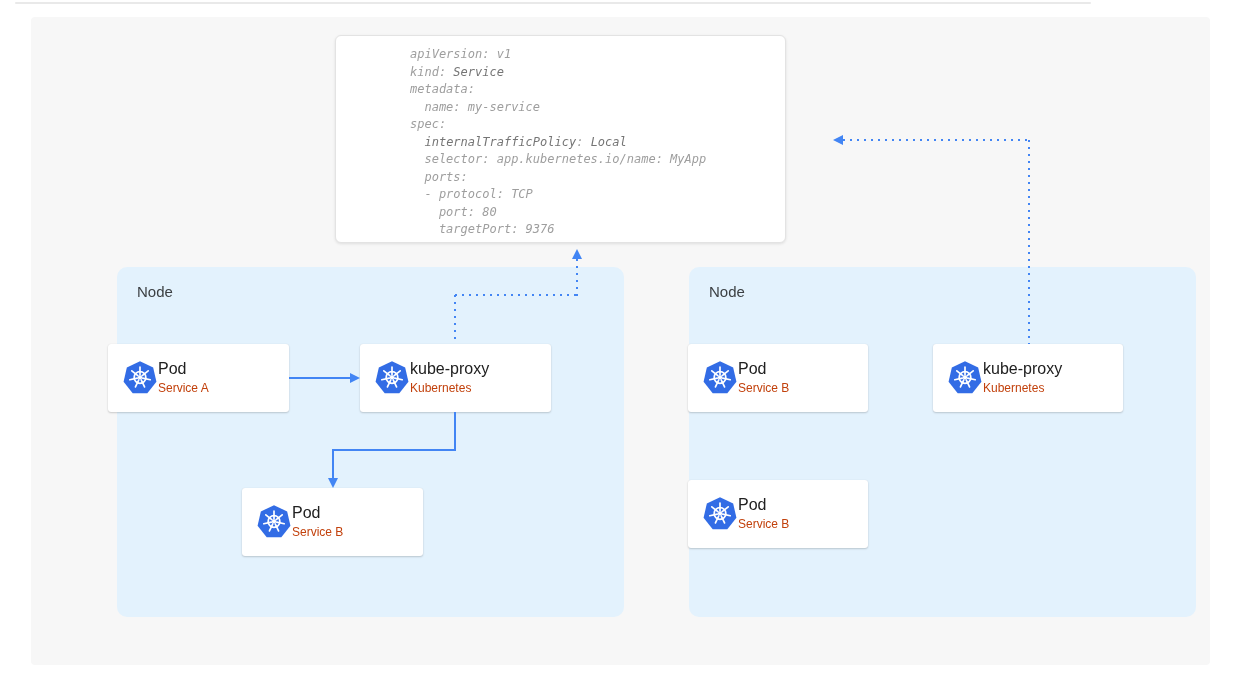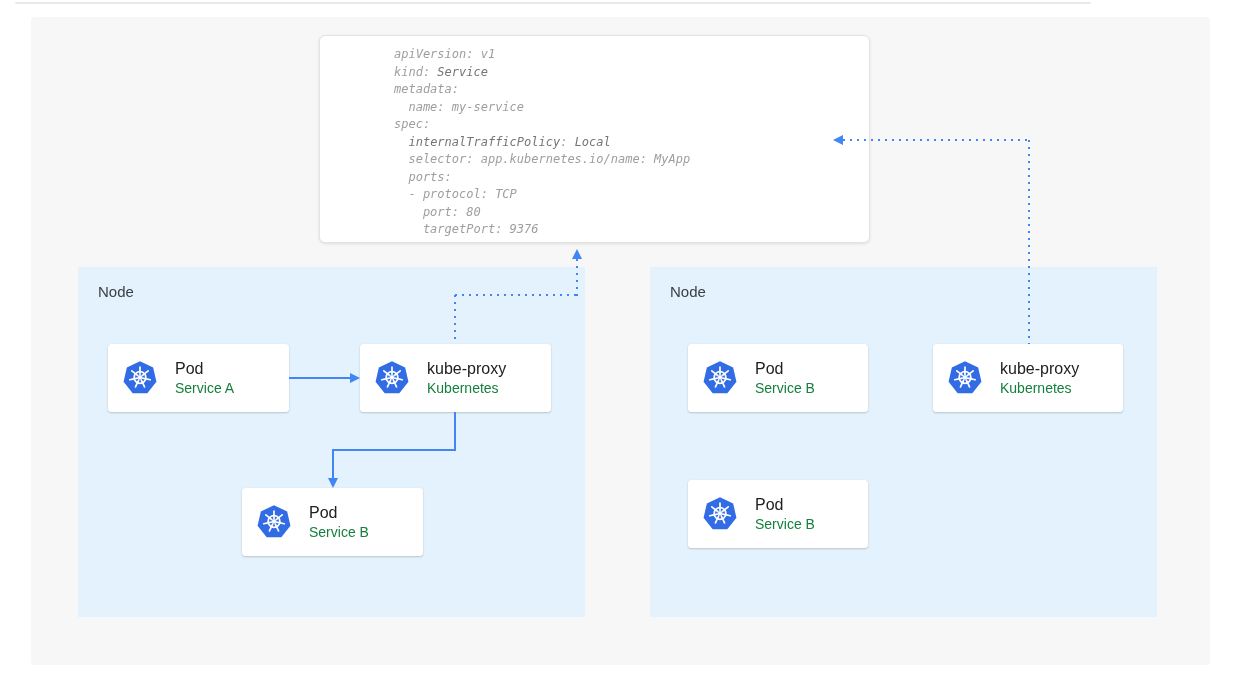--- a/index.html
+++ b/index.html
@@ -6,44 +6,44 @@
   html,body { width:1233px; height:683px; background:#ffffff; overflow:hidden;
               font-family:"Liberation Sans", sans-serif; }
 
   .top-divider { position:absolute; left:15px; top:2px; width:1076px; height:2px;
                  background:#e9e9e9; border-radius:2px; }
 
   .canvas { position:absolute; left:31px; top:17px; width:1179px; height:648px;
             background:var(--canvas-bg,#f7f7f7); border-radius:4px; }
 
   
-  .yaml-card { position:absolute; left:288px; top:18px; width:551px; height:208px;
+  .yaml-card { position:absolute; left:304px; top:18px; width:451px; height:208px;
                background:#ffffff; border:1px solid #e3e3e3; border-radius:6px;
                box-shadow:0 1px 3px rgba(0,0,0,0.10); }
   .yaml-code { padding:10px 0 0 74px; font-family:"DejaVu Sans Mono", monospace;
                font-style:italic; font-size:12px; line-height:17.5px;
                color:var(--code-text,#9e9e9e); white-space:pre; }
   .yaml-code .b { font-weight:normal; color:var(--code-bold,#757575); }
 
   
   .node { position:absolute; top:250px; width:507px; height:350px;
-          background:var(--node-bg,#e3f2fd); border-radius:0; }
+          background:var(--node-bg,#e3f2fd); border-radius:10px;margin-left:39px; }
   .node-left  { left:47px; }
   .node-right { left:619px; }
   .node-label { position:absolute; left:20px; top:16px; font-size:15px;
                 color:#3c4043; }
 
   
   .card { position:absolute; height:68px; background:#ffffff; border-radius:3px;
           box-shadow:0 1px 2px rgba(0,0,0,0.18), 0 0 1px rgba(0,0,0,0.10);
           display:flex; align-items:center; padding-left:14px; }
   .card .icon { width:36px; height:36px; flex:0 0 36px; }
-  .card .txt { margin-left:17px; }
+  .card .txt { }
   .card .title { font-size:16px; color:#212121; line-height:19px; }
-  .card .subtitle { font-size:14px; color:#15803d; line-height:17px; margin-top:2px; }
+  .card .subtitle { font-size:12px; color:#c2410c; line-height:17px; margin-top:2px; }
 
   .card-l-pod-a      { left:77px;  top:327px; width:181px; }
   .card-l-kube-proxy { left:329px; top:327px; width:191px; }
   .card-l-pod-b      { left:211px; top:471px; width:181px; }
   .card-r-pod-b1     { left:657px; top:327px; width:180px; }
   .card-r-kube-proxy { left:902px; top:327px; width:190px; }
   .card-r-pod-b2     { left:657px; top:463px; width:180px; }
 
   
   .seg { position:absolute; }

